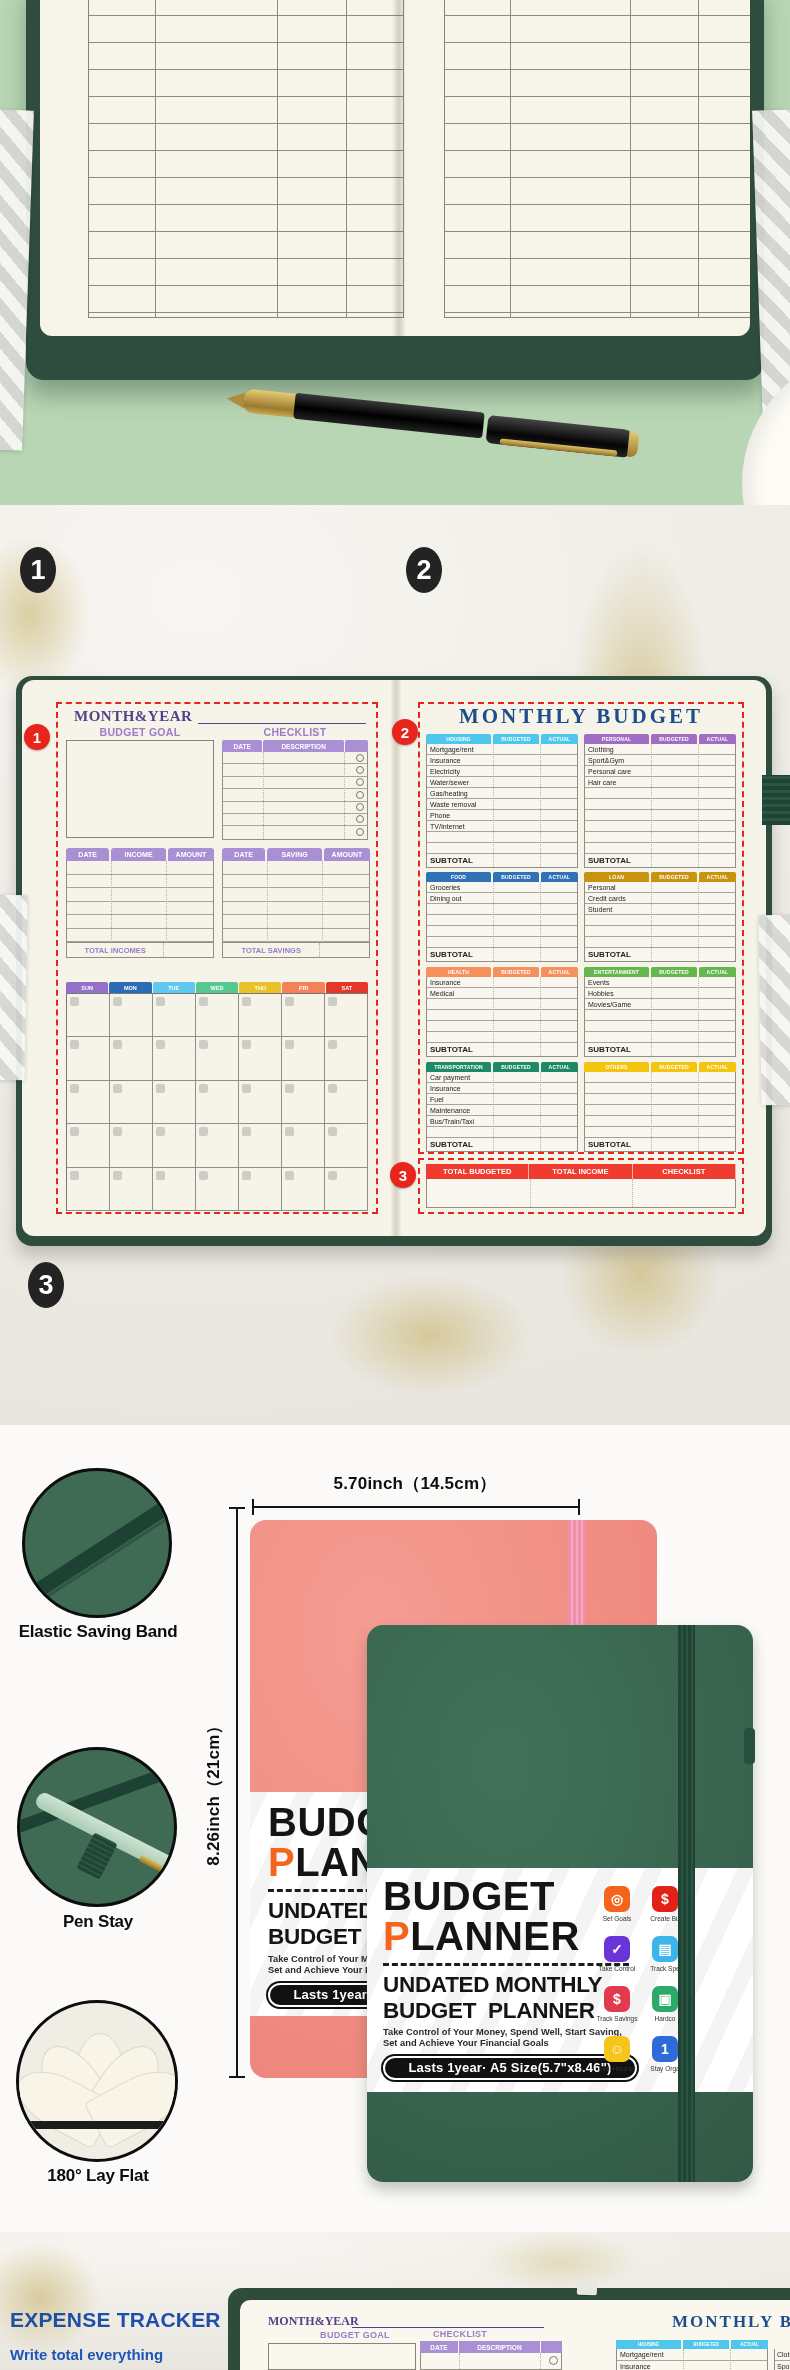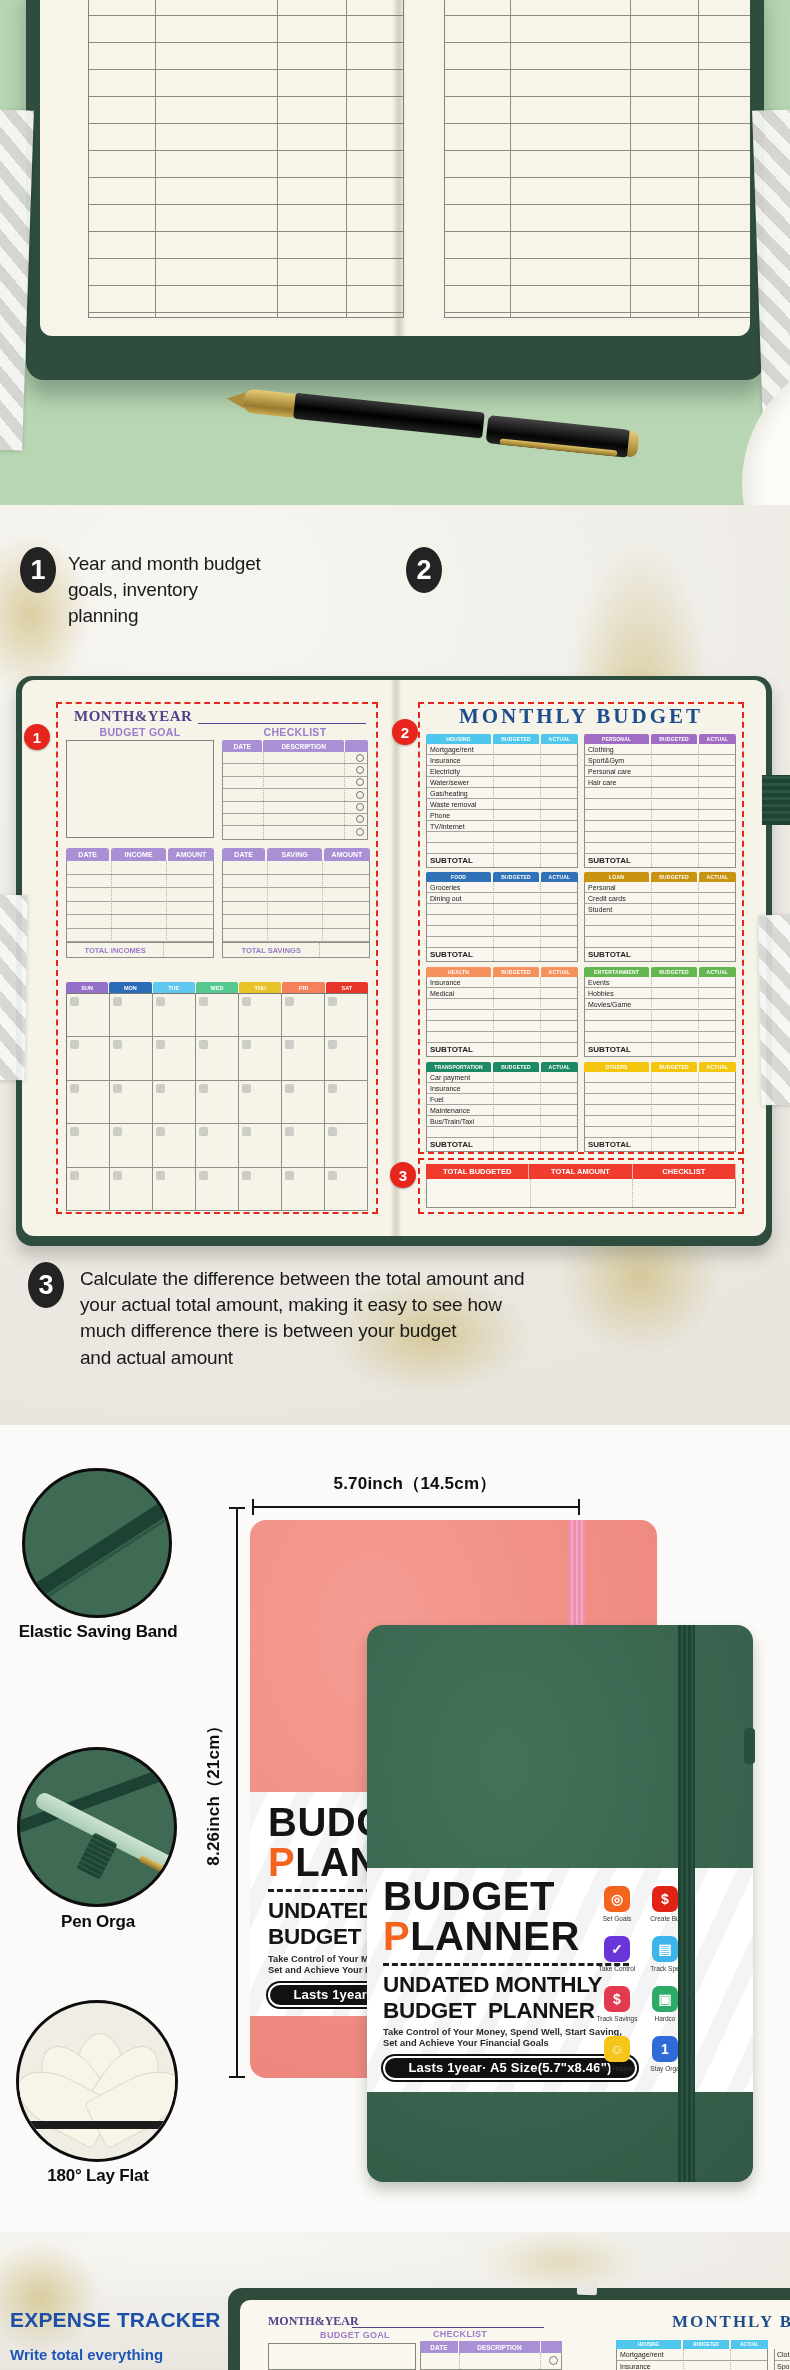--- a/index.html
+++ b/index.html
@@ -113,23 +113,20 @@
   <div class="abs marble" style="left:0;top:505px;width:790px;height:920px;">
     <div class="gold" style="left:570px;top:40px;width:140px;height:330px;"></div>
     <div class="gold" style="left:-30px;top:30px;width:120px;height:160px;"></div>
     <div class="gold" style="left:330px;top:770px;width:200px;height:120px;"></div>
     <div class="gold" style="left:560px;top:690px;width:160px;height:160px;"></div>
   </div>
 
   <div class="fbadge" style="left:20px;top:547px;">
       <span>1</span>
     </div>
-  <div class="ftext pre" style="left:68px;top:551px;width:260px;">Year and month budget
-goals, inventory
-planning</div>
   <div class="fbadge" style="left:406px;top:547px;">
       <span>2</span>
     </div>
 
   <div class="sp-cover"></div>
   <div class="sp-pages"></div>
   <div class="sp-crease"></div>
   <div class="abs" style="left:762px;top:775px;width:28px;height:50px;background:repeating-linear-gradient(0deg,#1f4434 0 4px,#2d5543 4px 7px);"></div>
   <div class="tape" style="left:-8px;top:895px;height:185px;width:34px;transform:rotate(1deg);"></div>
   <div class="tape" style="left:760px;top:915px;height:190px;width:34px;transform:rotate(-1deg);"></div>
@@ -156,24 +153,20 @@
   <div class="rbadge" style="left:390px;top:1162px;">
       <span>3</span>
     </div>
   <div class="mbtitle serif">MONTHLY BUDGET</div>
   <div id="budget-tables-host"></div>
   <div id="totals-host"></div>
 
   <div class="fbadge" style="left:28px;top:1262px;">
       <span>3</span>
     </div>
-  <div class="ftext pre" style="left:80px;top:1266px;width:650px;">Calculate the difference between the total amount and
-your actual total amount, making it easy to see how
-much difference there is between your budget
-and actual amount</div>
 
   <div class="s-dim"></div>
 
   <div class="dim-label" style="left:250px;top:1472px;width:330px;">5.70inch（14.5cm）</div>
   <div class="dline" style="left:252px;top:1506px;width:328px;height:2px;"></div>
   <div class="dline" style="left:252px;top:1499px;width:2px;height:16px;"></div>
   <div class="dline" style="left:578px;top:1499px;width:2px;height:16px;"></div>
   <div class="dim-label" style="left:118px;top:1780px;width:190px;transform:rotate(-90deg);">8.26inch（21cm）</div>
   <div class="dline" style="left:236px;top:1507px;width:2px;height:571px;"></div>
   <div class="dline" style="left:229px;top:1507px;width:16px;height:2px;"></div>
@@ -235,21 +228,21 @@
     <div class="c-band" style="left:-30px;top:80px;width:240px;height:3px;opacity:.5;"></div>
   </div>
   <div class="clabel" style="left:2px;top:1622px;width:192px;">Elastic Saving Band</div>
 
   <div class="circle" style="left:17px;top:1747px;width:160px;height:160px;">
     <div class="c-band" style="left:-30px;top:34px;width:260px;height:12px;transform:rotate(-20deg);"></div>
     <div class="c-pen" style="left:8px;top:78px;"></div>
     <div class="c-pen-clip" style="left:118px;top:112px;"></div>
     <div class="c-loopband" style="left:64px;top:86px;"></div>
   </div>
-  <div class="clabel" style="left:2px;top:1912px;width:192px;">Pen Orga</div>
+  <div class="clabel" style="left:2px;top:1912px;width:192px;">Pen Stay</div>
 
   <div class="circle" style="left:16px;top:2000px;width:162px;height:162px;background:#efede4;">
     <div class="fan" style="left:55px;top:30px;transform:rotate(0deg);"></div>
     <div class="fan" style="left:55px;top:30px;transform:rotate(-34deg);"></div>
     <div class="fan" style="left:55px;top:30px;transform:rotate(34deg);"></div>
     <div class="fan" style="left:55px;top:30px;transform:rotate(-62deg);"></div>
     <div class="fan" style="left:55px;top:30px;transform:rotate(62deg);"></div>
     <div class="abs" style="left:8px;top:118px;width:146px;height:8px;background:#1c1c1c;border-radius:4px;"></div>
   </div>
   <div class="clabel" style="left:2px;top:2166px;width:192px;">180° Lay Flat</div>
@@ -627,21 +620,21 @@
           <div style="height: 11px; border-bottom: 1px solid rgb(165, 165, 156); font-size: 7px; color: rgb(34, 34, 34); display: flex; align-items: center; padding-left: 3px;"></div>
           <div style="height: 13px; font-size: 8px; font-weight: 700; color: rgb(34, 34, 34); display: flex; align-items: center; padding-left: 3px;">SUBTOTAL</div>
           <div style="position: absolute; top: 0px; bottom: 0px; left: 44%; border-left: 1px dotted rgb(179, 179, 170);"></div>
           <div style="position: absolute; top: 0px; bottom: 0px; left: 75%; border-left: 1px dotted rgb(179, 179, 170);"></div>
         </div>
       </div>
     </div>
     <div style="position: absolute; left: 426px; top: 1164px; width: 310px;">
       <div style="display: flex; height: 15px; background: rgb(240, 60, 46);">
         <div style="flex: 1 1 0%; color: rgb(255, 255, 255); font-size: 7.5px; font-weight: 700; display: flex; align-items: center; justify-content: center; border-right: 1px solid rgba(255, 255, 255, 0.6);">TOTAL BUDGETED</div>
-        <div style="flex: 1 1 0%; color: rgb(255, 255, 255); font-size: 7.5px; font-weight: 700; display: flex; align-items: center; justify-content: center; border-right: 1px solid rgba(255, 255, 255, 0.6);">TOTAL AMOUNT</div>
+        <div style="flex: 1 1 0%; color: rgb(255, 255, 255); font-size: 7.5px; font-weight: 700; display: flex; align-items: center; justify-content: center; border-right: 1px solid rgba(255, 255, 255, 0.6);">TOTAL INCOME</div>
         <div style="flex: 1 1 0%; color: rgb(255, 255, 255); font-size: 7.5px; font-weight: 700; display: flex; align-items: center; justify-content: center; border-right: 1px solid rgba(255, 255, 255, 0.6);">CHECKLIST</div>
       </div>
       <div style="height: 29px; border-right: 1px solid rgb(143, 143, 134); border-bottom: 1px solid rgb(143, 143, 134); border-left: 1px solid rgb(143, 143, 134); border-image: initial; border-top: none; position: relative; background: rgba(255, 255, 255, 0.3);">
         <div style="position: absolute; top: 0px; bottom: 0px; left: 33.3%; border-left: 1px dotted rgb(179, 179, 170);"></div>
         <div style="position: absolute; top: 0px; bottom: 0px; left: 66.6%; border-left: 1px dotted rgb(179, 179, 170);"></div>
       </div>
     </div>
     <div style="position: absolute; left: 420px; top: 2341px; width: 142px;">
       <div style="display: flex; gap: 1px; height: 12px;">
         <div style="width: 27%; background: rgb(169, 143, 211); color: rgb(255, 255, 255); font-size: 6.5px; font-weight: 700; display: flex; align-items: center; justify-content: center;">DATE</div>

